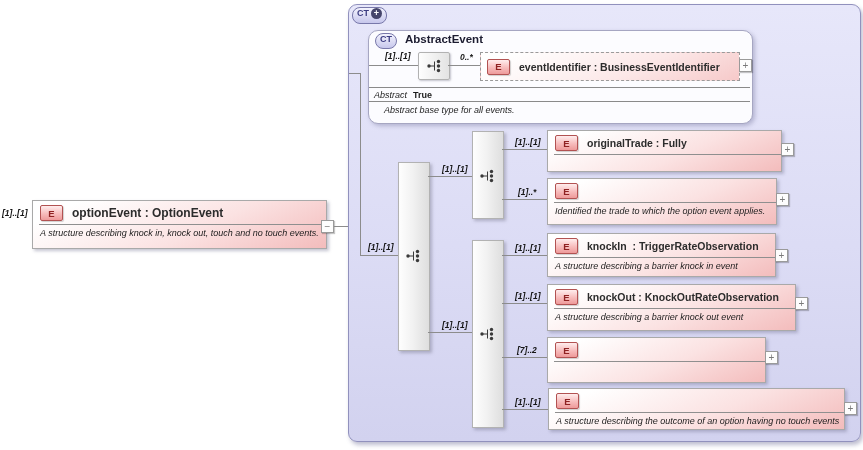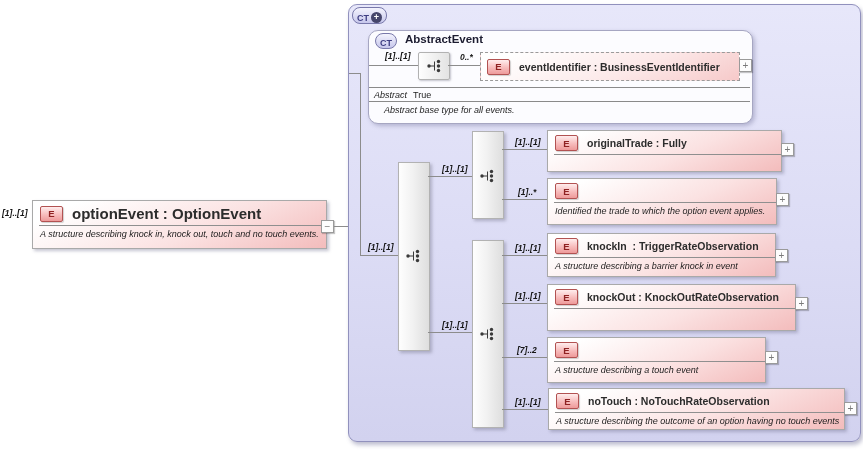--- a/index.html
+++ b/index.html
@@ -7,21 +7,21 @@
           font-family:"Liberation Sans",sans-serif;overflow:hidden;}
 
   
   .outer-ct{position:absolute;border:1px solid #9191bd;border-radius:9px;
             background:linear-gradient(to bottom,#e7e7fa 0%,#dcdcf5 55%,#d2d2ef 100%);
             box-shadow:2px 3px 4px rgba(110,110,150,.45);}
   .inner-ct{position:absolute;border:1px solid #a6a6c2;border-radius:10px;
             background:#fcfcff;box-shadow:2px 2px 4px rgba(110,110,150,.4);}
 
   
-  .ct-badge{position:absolute;display:flex;align-items:flex-end;justify-content:center;gap:2px;
+  .ct-badge{position:absolute;display:flex;align-items:flex-start;justify-content:center;gap:2px;
             border:1px solid #7878aa;border-radius:8px;padding:0 4px;height:15px;
             background:linear-gradient(to bottom,#f3f3fd,#c7c7ec);
             color:#3d3d82;font-size:9px;font-weight:bold;}
   .ct-plus{width:11px;height:11px;border-radius:50%;background:#45456b;color:#fff;
            font-size:9px;font-weight:bold;line-height:11px;text-align:center;}
   .e-badge{flex:0 0 auto;width:21px;height:14px;border:1px solid #b25252;border-radius:2px;
            background:linear-gradient(to bottom,#ffeded 0%,#f7bcbc 55%,#ee9a9a 100%);
            color:#8f2222;font-size:9.5px;font-weight:bold;
            display:flex;align-items:center;justify-content:center;
            box-shadow:1px 1px 1px rgba(0,0,0,.18);}
@@ -50,21 +50,21 @@
   
   .hl,.vl{position:absolute;background:#8c8c8c;}
   .hl{height:1px;} .vl{width:1px;}
   .conn{position:absolute;width:13px;height:13px;box-sizing:border-box;background:#fdfdfd;
         border:1px solid #9a9a9a;box-shadow:1px 1px 1px rgba(0,0,0,.22);
         color:#7a7a7a;font-size:10px;line-height:11px;text-align:center;}
   .card{position:absolute;font-size:8.5px;font-style:italic;font-weight:bold;color:#161616;white-space:pre;}
   .hdr-title{position:absolute;font-size:11.5px;font-weight:bold;color:#1c1c30;white-space:pre;}
   .sep-full{position:absolute;height:1px;background:#8a8a8a;}
   .prop{position:absolute;font-size:9px;color:#1d1d1d;white-space:pre;}
-  .prop.i{font-style:italic;} .prop.b{font-weight:normal;text-align:center;}
+  .prop.i{font-style:italic;} .prop.b{font-weight:bold;text-align:center;}
 </style>
 </head>
 <body>
 
 <svg width="0" height="0" style="position:absolute">
   <defs>
     <g id="mg-icon" fill="#3a3a3a" stroke="#3a3a3a" stroke-width="1">
       <circle cx="3" cy="8" r="1.7" stroke="none"></circle>
       <line x1="3" y1="8" x2="8.5" y2="8"></line>
       <line x1="8.5" y1="3.5" x2="8.5" y2="12.5"></line>
@@ -75,21 +75,21 @@
   </defs>
 </svg>
 
 <div id="canvas">
 
   <span class="card" style="left:2px;top:208px">[1]..[1]</span>
 
   <div class="ebox" style="left:32px;top:200px;width:293px;height:47px">
     <div class="trow">
       <span class="e-badge">E</span>
-      <span class="etitle" style="font-size:15px">optionEvent : OptionEvent</span>
+      <span class="etitle" style="font-size:12px">optionEvent : OptionEvent</span>
     </div>
     <div class="esep"></div>
     <div class="edesc">A structure describing knock in, knock out, touch and no touch events.</div>
   </div>
   <div class="conn" style="left:321px;top:220px">−</div>
   <div class="hl" style="left:334px;top:226px;width:26px"></div>
 
   <div class="outer-ct" style="left:348px;top:4px;width:511px;height:436px"></div>
 
   <div class="ct-badge" style="left:352px;top:7px">
@@ -186,39 +186,38 @@
   <div class="conn" style="left:775px;top:249px">+</div>
 
   <div class="hl" style="left:502px;top:303px;width:45px"></div>
   <span class="card" style="left:515px;top:291px">[1]..[1]</span>
   <div class="ebox" style="left:547px;top:284px;width:247px;height:45px">
     <div class="trow">
       <span class="e-badge">E</span>
       <span class="etitle">knockOut : KnockOutRateObservation</span>
     </div>
     <div class="esep"></div>
+    <div class="edesc">A structure describing a barrier knock out event</div>
   </div>
   <div class="conn" style="left:795px;top:297px">+</div>
 
   <div class="hl" style="left:502px;top:357px;width:45px"></div>
   <span class="card" style="left:517px;top:345px">[7]..2</span>
   <div class="ebox" style="left:547px;top:337px;width:217px;height:44px">
     <div class="trow">
       <span class="e-badge">E</span>
     </div>
     <div class="esep"></div>
-    <div class="edesc">A structure describing a touch event</div>
   </div>
   <div class="conn" style="left:765px;top:351px">+</div>
 
   <div class="hl" style="left:502px;top:409px;width:46px"></div>
   <span class="card" style="left:515px;top:397px">[1]..[1]</span>
   <div class="ebox" style="left:548px;top:388px;width:295px;height:40px">
     <div class="trow">
       <span class="e-badge">E</span>
-      <span class="etitle">noTouch : NoTouchRateObservation</span>
     </div>
     <div class="esep"></div>
     <div class="edesc">A structure describing the outcome of an option having no touch events</div>
   </div>
   <div class="conn" style="left:844px;top:402px">+</div>
 
 </div>
 
 </body></html>

